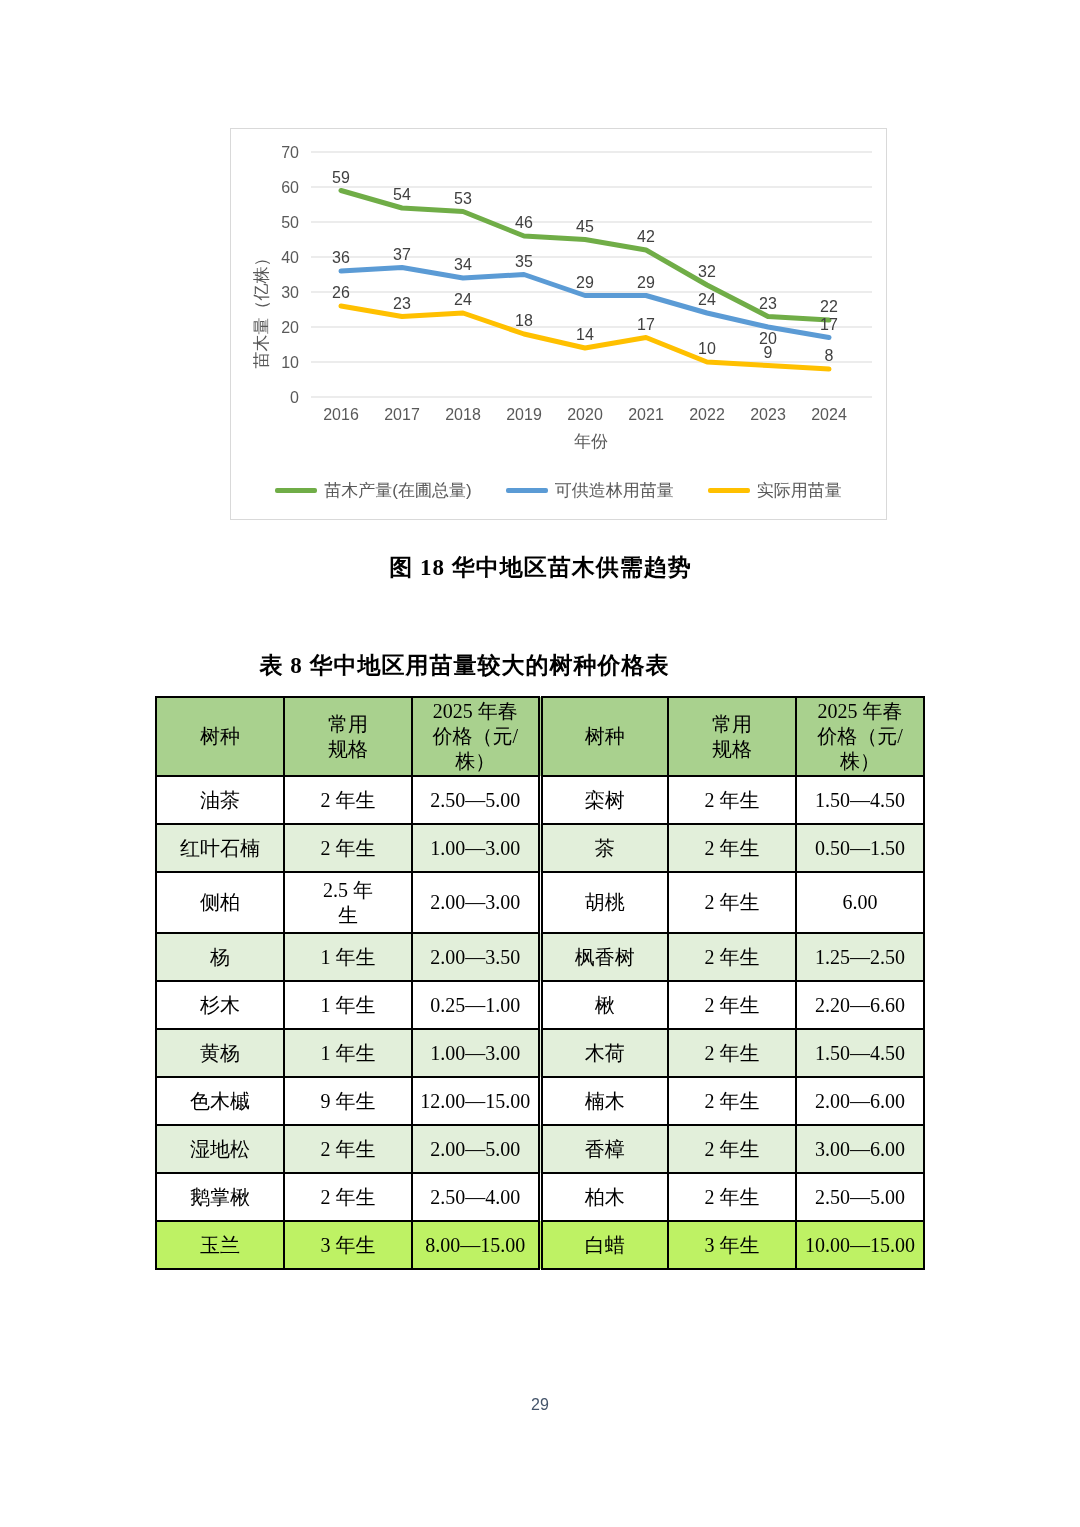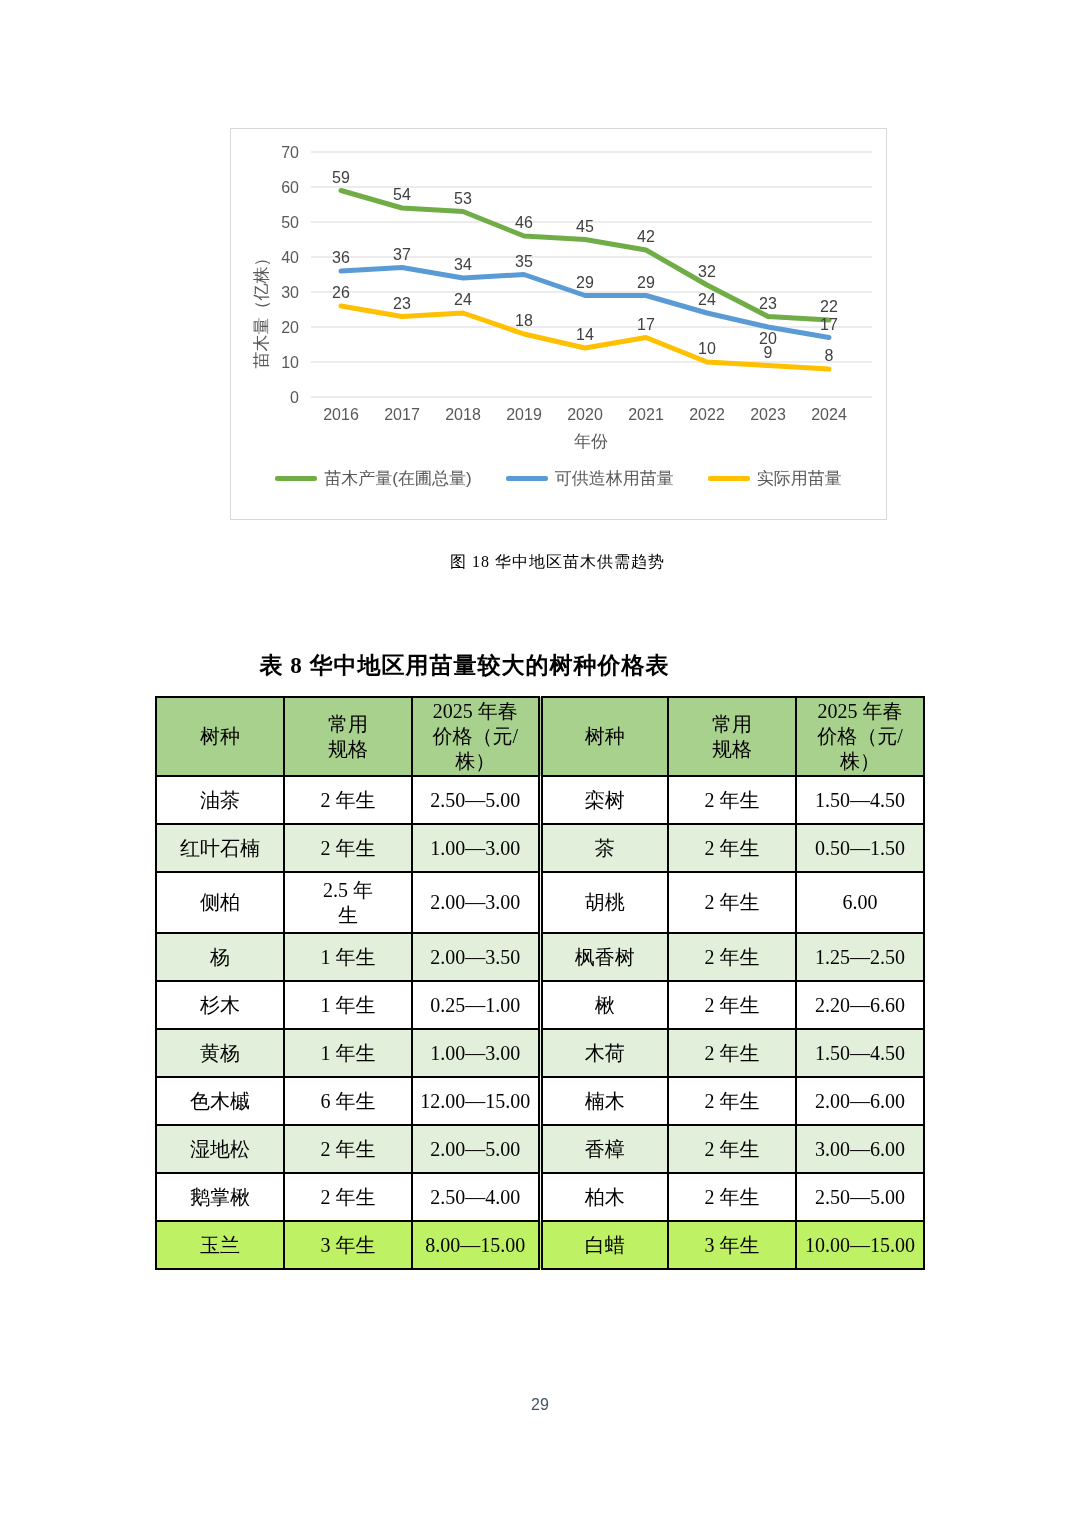--- a/index.html
+++ b/index.html
@@ -15,33 +15,33 @@
     position:absolute;left:230px;top:128px;
     width:655px;height:390px;
     border:1px solid #d9d9d9;
     background:#ffffff;
   }
   .chart-box svg{position:absolute;left:0;top:0;}
   .chart-svg text{
     font-family:"Liberation Sans","DejaVu Sans",sans-serif;
   }
   .legend{
-    position:absolute;left:0;top:334px;width:655px;height:30px;
+    position:absolute;left:0;top:346px;width:655px;height:30px;
     display:flex;justify-content:center;align-items:center;gap:34px;
   }
   .legend-item{display:flex;align-items:center;gap:7px;}
   .legend-swatch{width:42px;height:5px;border-radius:2px;}
   .legend-label{
     font-family:"Liberation Sans","DejaVu Sans",sans-serif;
     font-size:17px;color:#595959;white-space:nowrap;
   }
   
   .figure-caption{
-    position:absolute;left:229px;top:552px;width:657px;
-    text-align:center;font-size:16px;font-weight:normal;color:#000;
+    position:absolute;left:212px;top:552px;width:657px;
+    text-align:center;font-size:23px;font-weight:bold;color:#000;
     letter-spacing:1px;
   }
   .table-caption{
     position:absolute;left:0;top:650px;width:929px;
     text-align:center;font-size:23px;font-weight:bold;color:#000;
     letter-spacing:1px;
   }
   
   table.price-table{
     position:absolute;left:155px;top:696px;width:770px;
@@ -226,21 +226,21 @@
         <tr style="background: rgb(226, 239, 218);">
           <td>黄杨</td>
           <td>1 年生</td>
           <td>1.00—3.00</td>
           <td>木荷</td>
           <td>2 年生</td>
           <td>1.50—4.50</td>
         </tr>
         <tr>
           <td>色木槭</td>
-          <td>6 年生</td>
+          <td>9 年生</td>
           <td>12.00—15.00</td>
           <td>楠木</td>
           <td>2 年生</td>
           <td>2.00—6.00</td>
         </tr>
         <tr style="background: rgb(226, 239, 218);">
           <td>湿地松</td>
           <td>2 年生</td>
           <td>2.00—5.00</td>
           <td>香樟</td>

